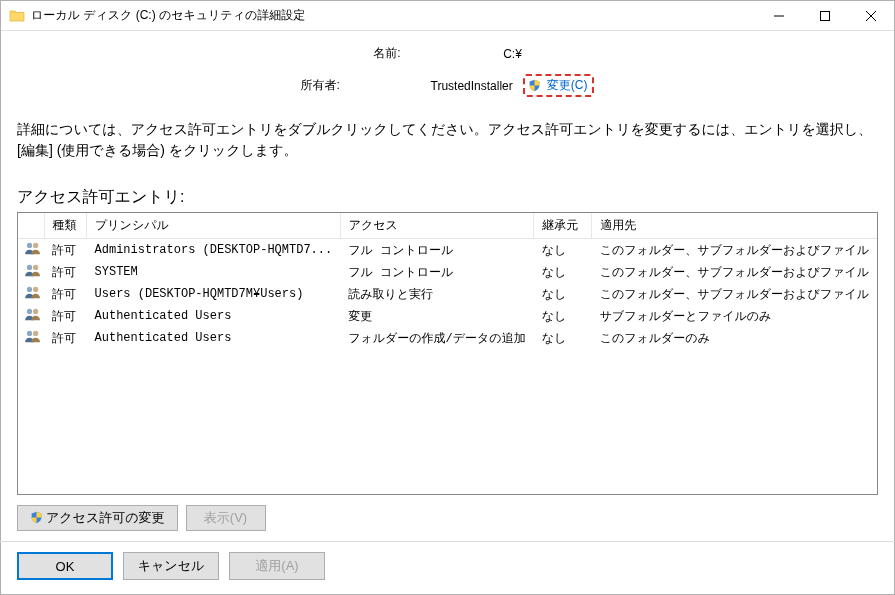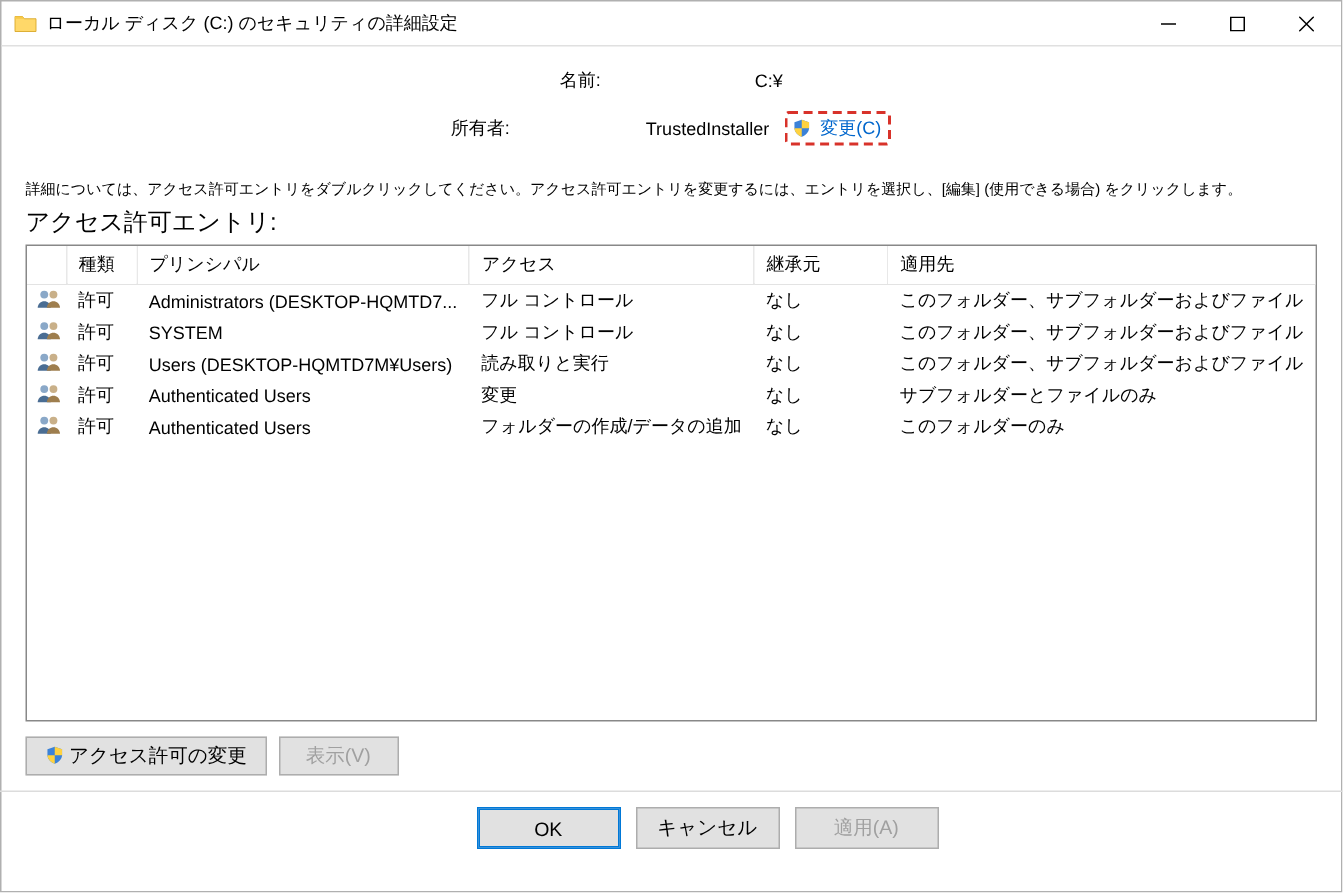--- a/index.html
+++ b/index.html
@@ -23,35 +23,35 @@
   .field-row { display:flex; align-items:center; margin-bottom:12px; font-size:12px;}
   .field-label { width:130px; }
   .field-value { }
   .owner-row .owner-val { display:flex; align-items:center; gap:10px;}
   .change-link { color:#0066cc; text-decoration:none; display:inline-flex; align-items:center; gap:3px;}
   .highlight-box { border:2px dashed #d8322a; border-radius:3px; padding:1px 5px 1px 3px; display:inline-flex; align-items:center;}
   .tabs { display:flex; border-bottom:1px solid #c8c8c8; margin-top:4px;}
   .tab { padding:5px 18px; border:1px solid transparent; border-bottom:none; font-size:12px; cursor:default;}
   .tab.active { background:#fff; border:1px solid #c8c8c8; border-bottom:1px solid #fff; position:relative; top:1px;}
   .tabpane { padding-top:10px; flex:1; display:flex; flex-direction:column;}
-  .instr { font-size:10px; line-height:1.5; margin-bottom:4px;}
+  .instr { font-size:14px; line-height:1.5; margin-bottom:26px;}
   .list-label { font-size:16px; margin-bottom:4px;}
   .listview { flex:1; border:1px solid #888; background:#fff; overflow:auto;}
   table.entries { width:100%; border-collapse:collapse; font-size:12px;}
   table.entries th { text-align:left; font-weight:normal; padding:4px 8px; background:#fff; border-bottom:1px solid #e3e3e3; position:sticky; top:0;}
   table.entries th + th { border-left:1px solid #e8e8e8;}
-  table.entries td { padding:2px 8px; white-space:nowrap;}
+  table.entries td { padding:2px 8px; white-space:nowrap;font-family:Liberation Mono, monospace;}
   .col-icon { width:26px; padding:2px 4px 2px 6px !important;}
   .user-icon { width:16px; height:14px; display:inline-block;}
   .action-row { margin:10px 0 4px 0; display:flex; gap:8px;}
   .btn { font-size:13px; padding:3px 12px; border:1px solid #adadad; background:#e1e1e1; min-width:80px; cursor:default;}
   .btn:disabled { color:#a0a0a0; }
   .shield { display:inline-block; vertical-align:-2px; margin-right:3px;}
   .divider { height:1px; background:#dcdcdc; margin:6px -16px 0 -16px;}
-  .footer { display:flex; justify-content:center; gap:10px; padding:10px 16px 28px 16px;margin-left:48px;}
+  .footer { display:flex; justify-content:flex-start; gap:10px; padding:10px 16px 14px 16px;}
   .footer .btn { min-width:96px; padding:4px 12px; background:#e1e1e1;}
   .footer .btn.default { border:1px solid #0078d7; outline:1px solid #0078d7; outline-offset:-2px;}
   svg { display:block; }
 </style>
 </head>
 <body>
 
 <div class="window">
 
   <div class="titlebar">

